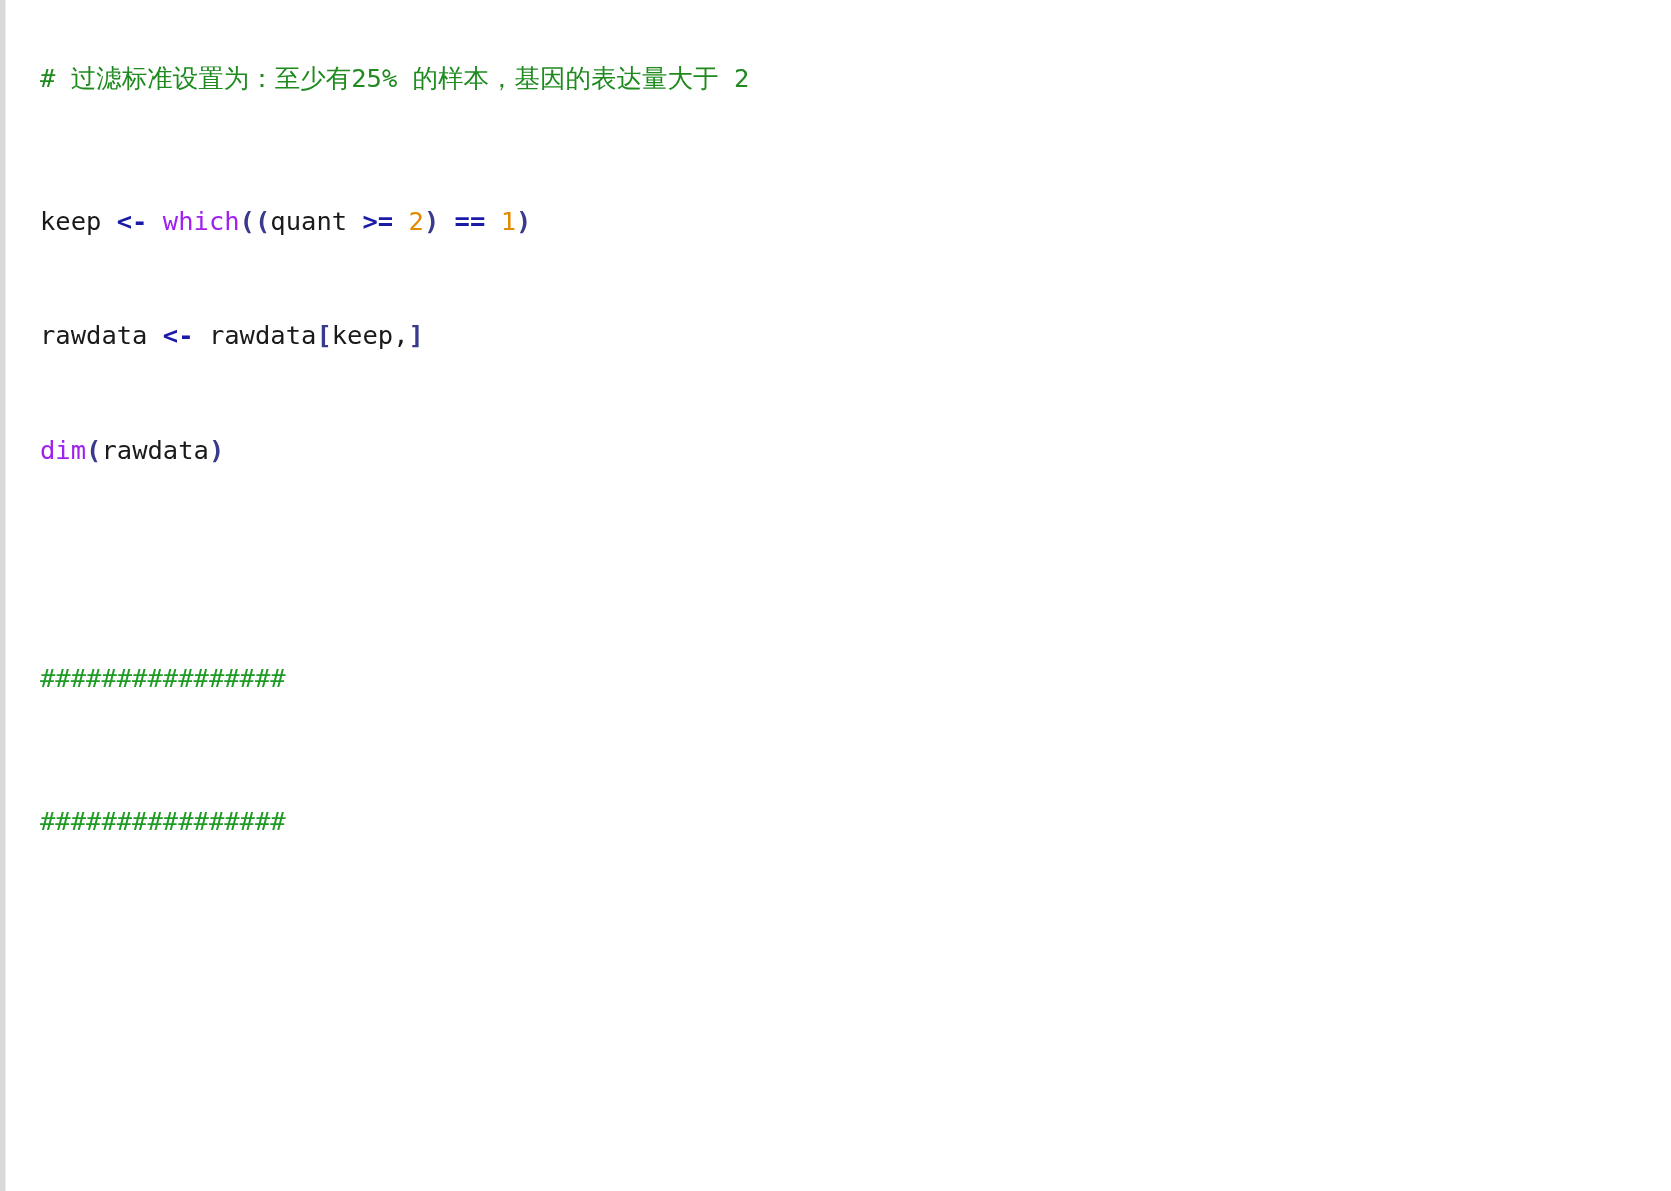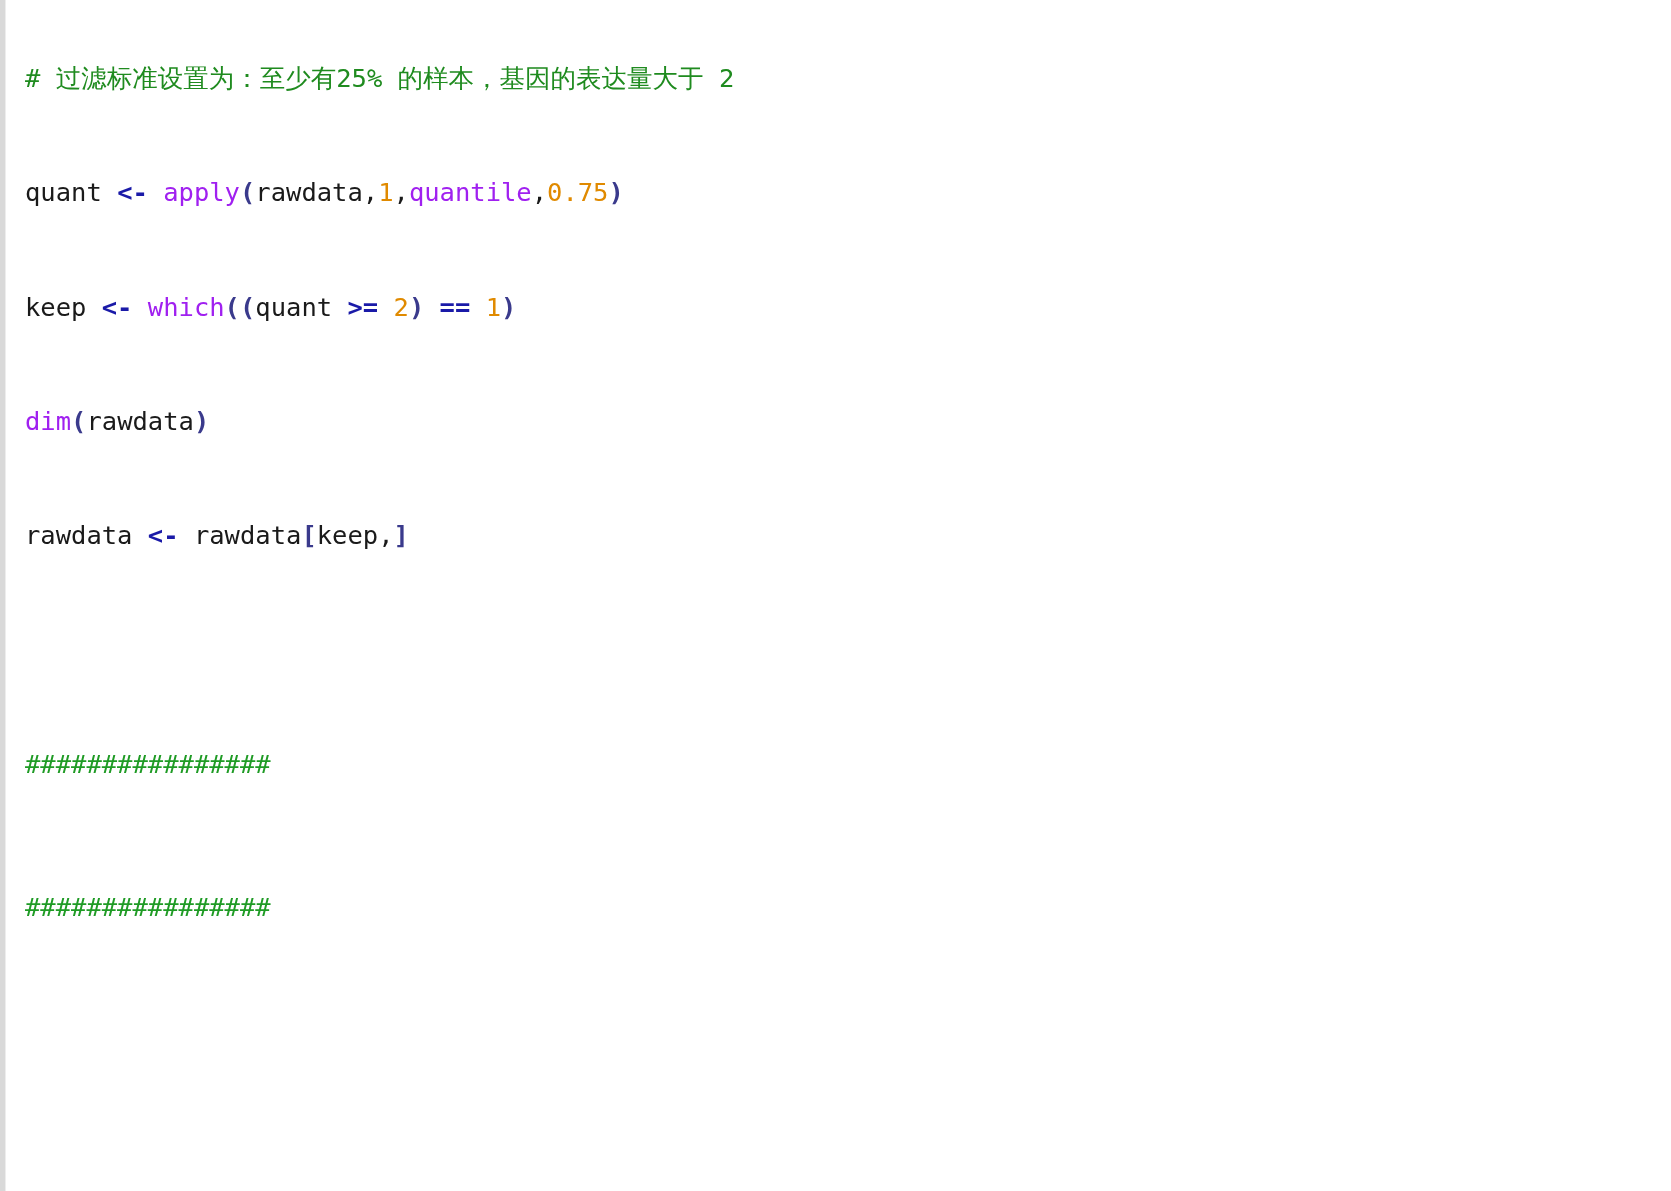--- a/index.html
+++ b/index.html
@@ -44,22 +44,23 @@
     white-space: pre;
     font-size: 25.5px;
     line-height: 28.6px;
     letter-spacing: 0px;
     color: #1a1a1a;
   }
 
   .ln {
     display: block;
     height: 28.6px;
-    padding-left: 25px;
+    padding-left: 8px;
     white-space: pre;
+    margin-left: 32px;
   }
 
   
   .cm  { color: #1f9b25; }          
   .cmc { color: #1f8b1f; }          
   .fn  { color: #a020f0; }          
   .num { color: #e08a00; }          
   .op  { color: #1a1aa8; font-weight: bold; }   
   .pl  { color: #1a1a1a; }          
   .dl  { color: #3a3a8c; font-weight: bold; }   
@@ -68,27 +69,26 @@
 <body>
 
 <div id="editor">
 
   <div id="gutter" style="background: rgb(217, 217, 217);"></div>
 
   <div id="code">
 
     <span class="ln"><span class="cmc"># 过滤标准设置为：至少有25% 的样本，基因的表达量大于 2</span></span>
 
-    <span class="ln"><span class="pl">quant </span><span class="op">&lt;-</span><span class="pl"> </span><span class="fn">apply</span><span class="dl">(</span><span class="pl">rawdata,</span><span class="num">1</span><span class="pl">,</span><span class="fn">quantile</span><span class="pl">,</span><span class="num">0.75</span><span class="dl">)</span></span>
 
     <span class="ln"><span class="pl">keep </span><span class="op">&lt;-</span><span class="pl"> </span><span class="fn">which</span><span class="dl">((</span><span class="pl">quant </span><span class="op">&gt;=</span><span class="pl"> </span><span class="num">2</span><span class="dl">)</span><span class="pl"> </span><span class="op">==</span><span class="pl"> </span><span class="num">1</span><span class="dl">)</span></span>
 
+    <span class="ln"><span class="pl">rawdata </span><span class="op">&lt;-</span><span class="pl"> rawdata</span><span class="dl">[</span><span class="pl">keep,</span><span class="dl">]</span></span>
+
     <span class="ln"><span class="fn">dim</span><span class="dl">(</span><span class="pl">rawdata</span><span class="dl">)</span></span>
-
-    <span class="ln"><span class="pl">rawdata </span><span class="op">&lt;-</span><span class="pl"> rawdata</span><span class="dl">[</span><span class="pl">keep,</span><span class="dl">]</span></span>
 
     <span class="ln"></span>
 
     <span class="ln"><span class="cm">################</span></span>
 
 
     <span class="ln"><span class="cm">################</span></span>
 
     <span class="ln"></span>
 

